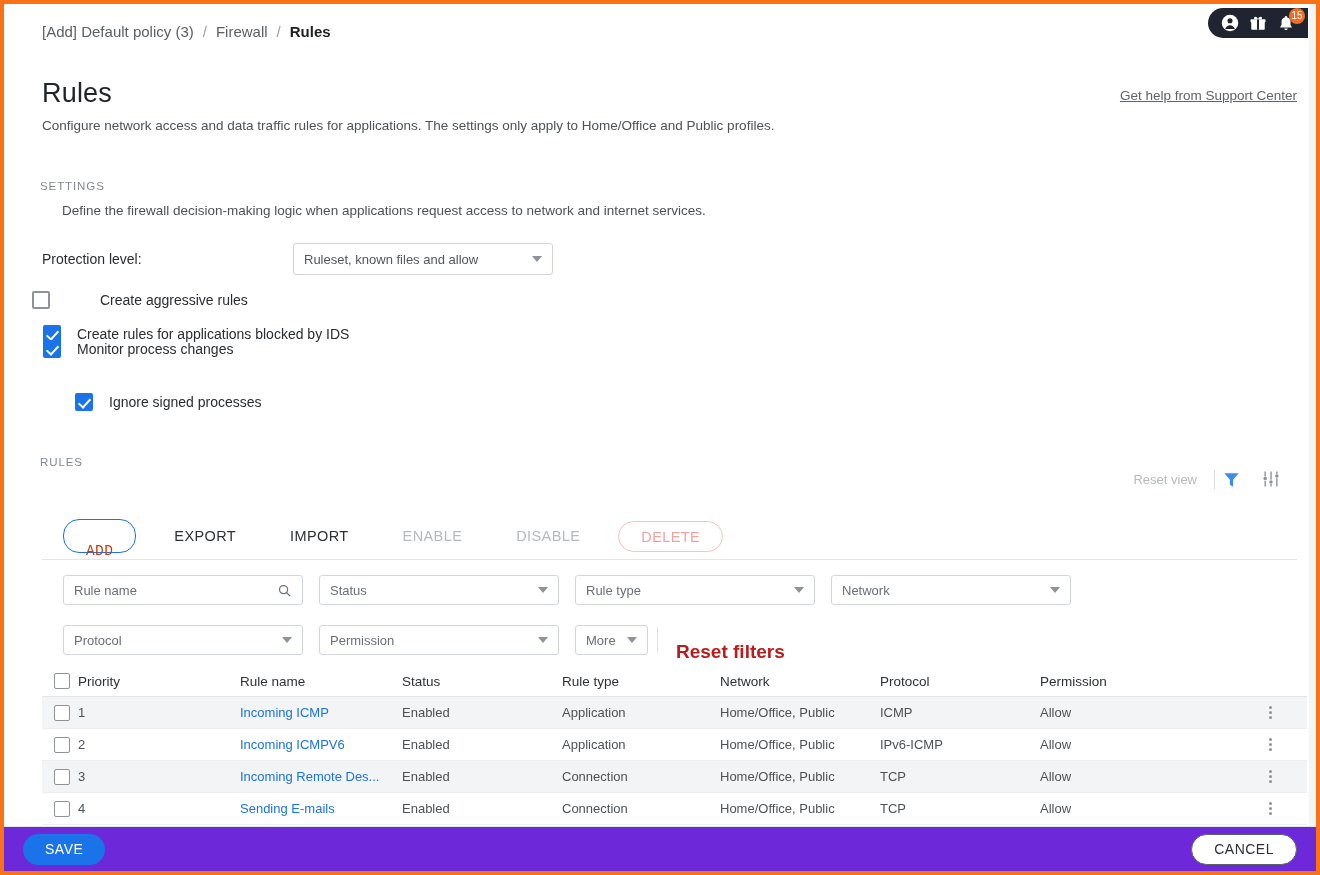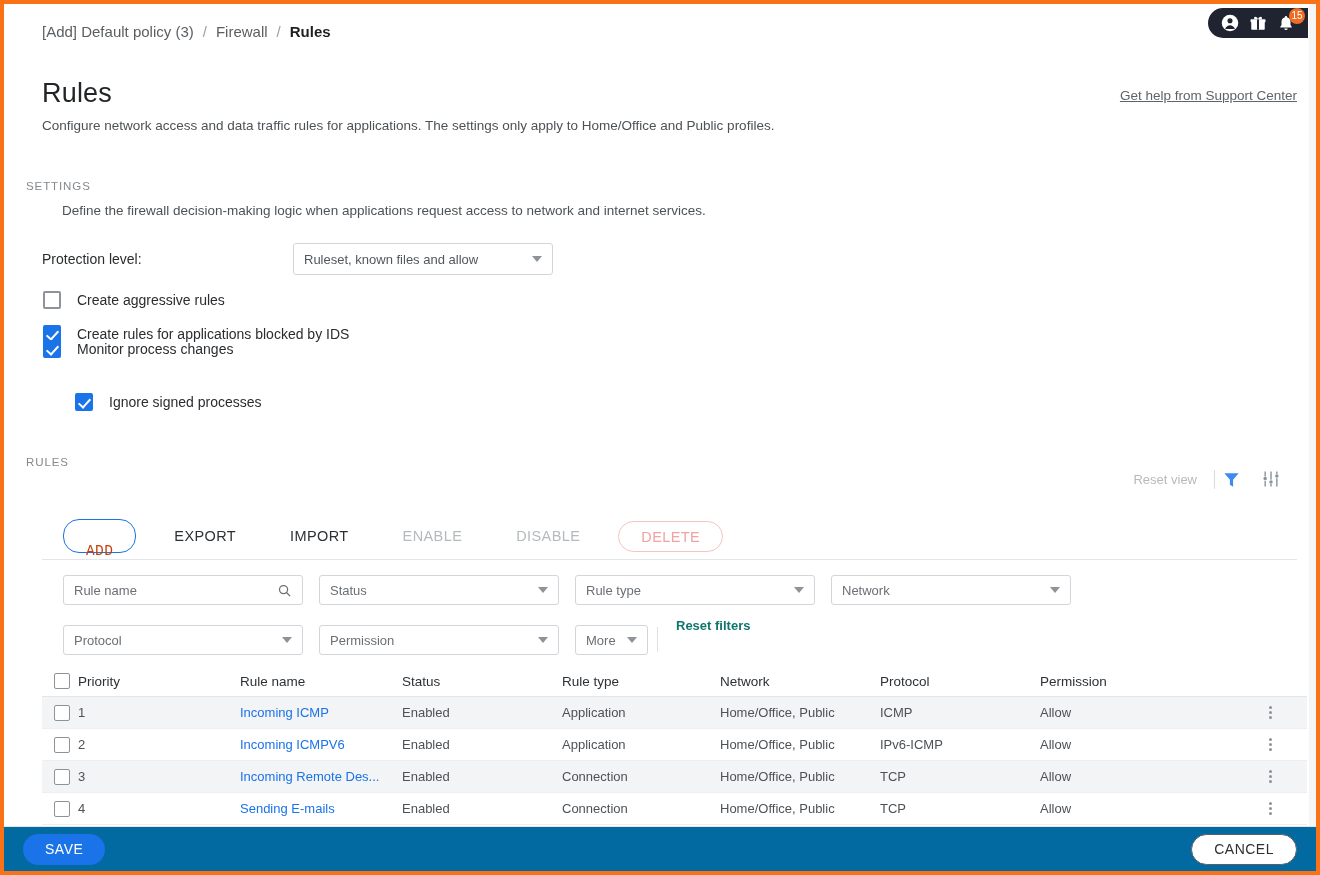--- a/index.html
+++ b/index.html
@@ -72,21 +72,21 @@
   }
   .support-link {
     position: absolute; right: 19px; top: 84px;
     font-size: 13.5px; color: #5f6469;
     text-decoration: underline;
     cursor: pointer;
   }
 
   
   .sec-label {
-    position: absolute; left: 22px;
+    position: absolute; left: 36px;
     font-size: 11.5px; color: #83898e; letter-spacing: .9px;
   }
   .sec-desc {
     position: absolute; left: 38px;
     font-size: 13.5px; color: #4d5256; margin-left: 20px;
   }
 
   .field-label {
     position: absolute; left: 38px; top: 247px;
     font-size: 14px; color: #2a2d30;
@@ -202,22 +202,22 @@
     user-select: none;
   }
   .filt .caret {
     margin-left: auto;
     width: 0; height: 0;
     border-left: 5px solid transparent;
     border-right: 5px solid transparent;
     border-top: 6px solid #8d9399;
   }
   .reset-filters {
-    position: absolute; left: 672px; top: 614px;
-    font-size: 13px; color: #0f766e; font-weight: 600; cursor: pointer;
+    position: absolute; left: 672px; top: 637px;
+    font-size: 19px; color: #b91c1c; font-weight: 600; cursor: pointer;
   }
   .filt-div {
     position: absolute; left: 653px; top: 623px;
     width: 1px; height: 25px; background: #dfe2e5;
   }
   .search-ic {
     margin-left: auto;
     display: flex; align-items: center;
   }
 
@@ -255,21 +255,21 @@
   .dots {
     display: flex; flex-direction: column; gap: 2px;
     cursor: pointer; padding: 4px;
   }
   .dots i { width: 3px; height: 3px; border-radius: 50%; background: #8d9399; display:block; }
 
   
   .footer {
     position: absolute; left: 0; right: 0; bottom: 0;
     height: 45px;
-    background: #0369a1;
+    background: #6d28d9;
     border-top: 1px solid #e3e6e8;
     display: flex; align-items: center;
     padding: 0 19px;
   }
   .btn-save {
     background: #1a73e8; color: #fff;
     border: none; border-radius: 16px;
     height: 31px; padding: 0 22px;
     font-size: 14px; letter-spacing: .5px;
     cursor: pointer;
@@ -335,21 +335,21 @@
 
   <div class="sec-label" style="top:176px">SETTINGS</div>
   <div class="sec-desc" style="top:199px">Define the firewall decision-making logic when applications request access to network and internet services.</div>
 
   <div class="field-label">Protection level:</div>
   <div class="sel protection-sel">
     <span>Ruleset, known files and allow</span>
     <span class="caret"></span>
   </div>
 
-  <div class="cb-row" style="left:39px; top:287px;">
+  <div class="cb-row" style="left:28px; top:287px;gap:34px;">
     <span class="cb"></span>
     <span class="cb-label">Create aggressive rules</span>
   </div>
   <div class="cb-row" style="left:39px; top:321px;">
     <span class="cb checked"></span>
     <span class="cb-label">Create rules for applications blocked by IDS</span>
   </div>
   <div class="cb-row" style="left:39px; top:336px;">
     <span class="cb checked"></span>
     <span class="cb-label">Monitor process changes</span>

